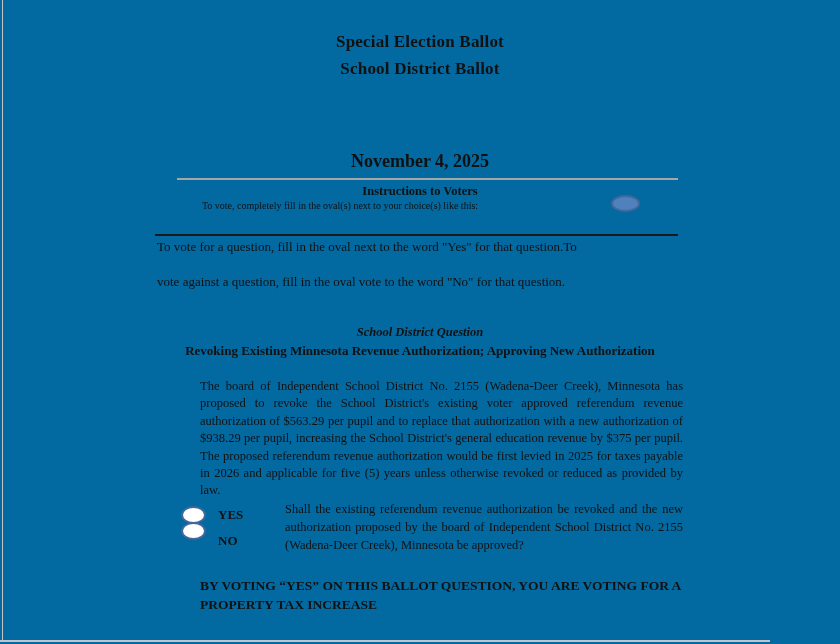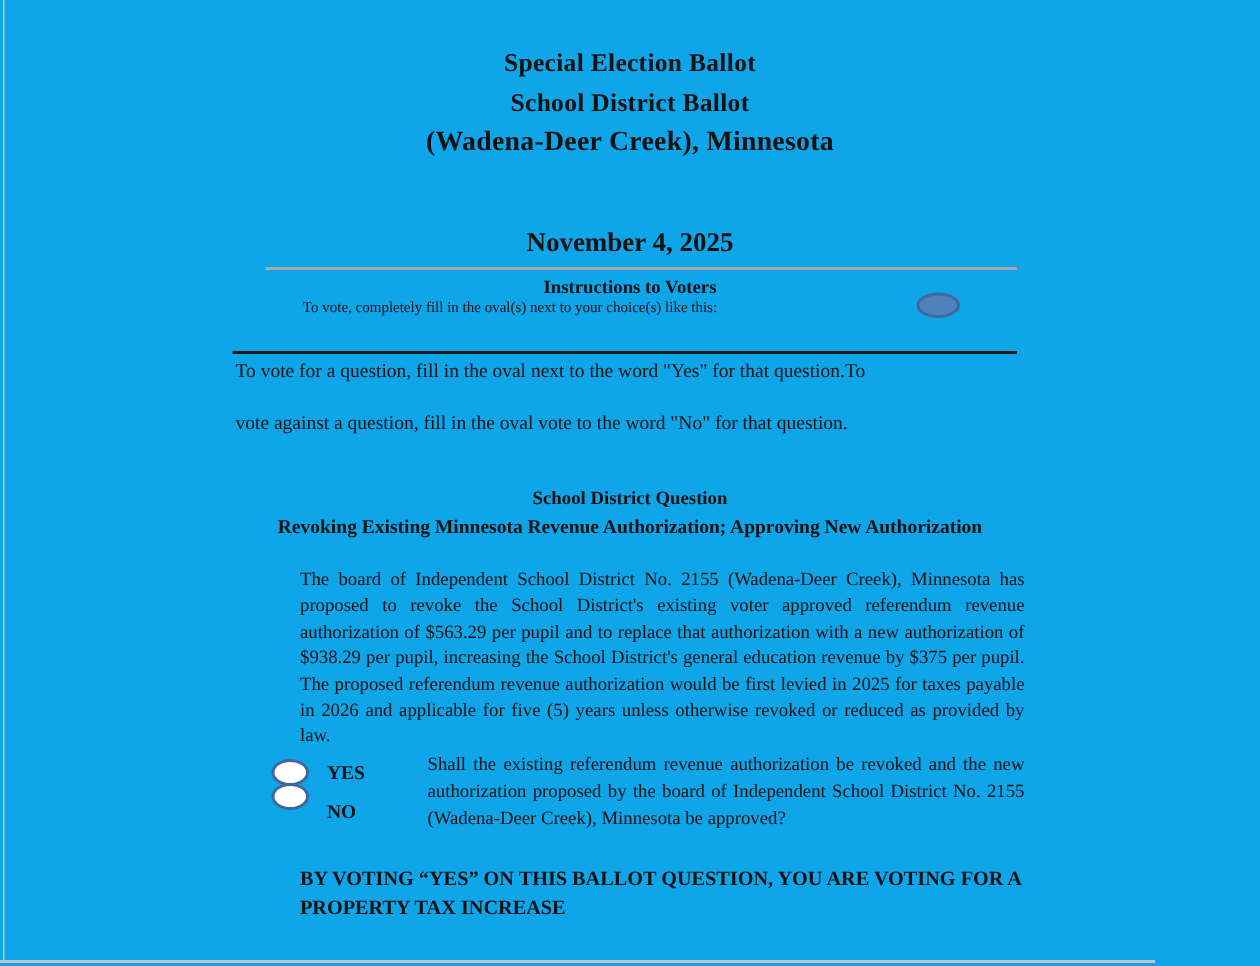--- a/index.html
+++ b/index.html
@@ -1,20 +1,20 @@
 <!DOCTYPE html>
 <html style="--oval-fill: #4f81bd; --oval-border: #41689c; --rule-gray: #a6a6a6; --rule-black: #1a1a1a; --page-edge: #c4c4c4;"><head>
 <meta charset="utf-8">
 <style>
   html, body { margin: 0; padding: 0; background: #ffffff; }
   .canvas {
     position: relative;
     width: 840px;
     height: 644px;
-    background: #0ea5e9;
+    background: #0369a1;
     font-family: "Liberation Serif", "DejaVu Serif", serif;
     color: #111111;
     overflow: hidden;
   }
   .abs { position: absolute; }
 
   
   .edge-left {
     left: 2px; top: 0; width: 1px; height: 640px;
     background: var(--page-edge, #c4c4c4);
@@ -59,21 +59,21 @@
   .rule-black {
     left: 155px; top: 234px; width: 523px; height: 2px;
     background: var(--rule-black, #1a1a1a);
   }
 
   .vote-for   { left: 157px; top: 239px; width: 540px; font-size: 13px; }
   .vote-against { left: 157px; top: 274px; width: 540px; font-size: 13px; }
 
   .q-title {
     left: 0; top: 325px; width: 840px; text-align: center;
-    font-weight: bold; font-size: 12.5px;
+    font-weight: bold; font-size: 12.5px; font-style: italic;
   }
   .q-subtitle {
     left: 0; top: 343px; width: 840px; text-align: center;
     font-weight: bold; font-size: 13px;
   }
 
   .q-body {
     left: 200px; top: 378px; width: 483px;
     font-size: 12.5px; line-height: 17.4px;
     text-align: justify;
@@ -112,21 +112,20 @@
 <body>
 
 <div class="canvas">
 
   <div class="abs edge-left"></div>
   <div class="abs edge-bottom"></div>
 
   <div class="abs header-block">
     <div class="header-line">Special Election Ballot</div>
     <div class="header-line">School District Ballot</div>
-    <div class="header-line big">(Wadena-Deer Creek), Minnesota</div>
   </div>
 
   <div class="abs date-line">November 4, 2025</div>
 
   <div class="abs rule-gray"></div>
 
   <div class="abs instr-title">Instructions to Voters</div>
   <div class="abs instr-fill">To vote, completely fill in the oval(s) next to your choice(s) like this:</div>
   <div class="abs oval-example"></div>
 

